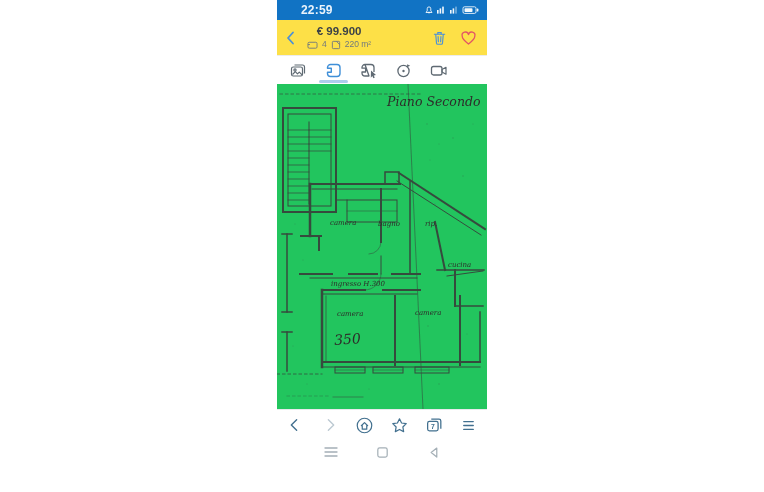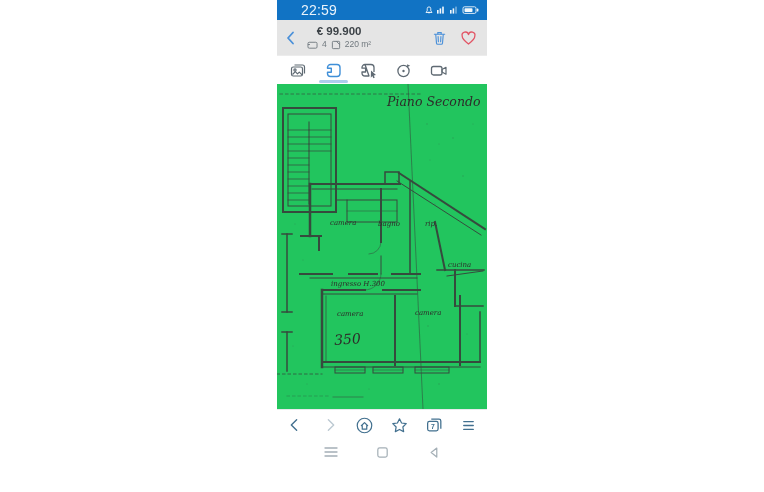--- a/index.html
+++ b/index.html
@@ -3,33 +3,33 @@
 <meta charset="utf-8">
 <style>
   * { margin:0; padding:0; box-sizing:border-box; }
   html,body { width:764px; height:492px; background:#ffffff; overflow:hidden;
               font-family:"Liberation Sans", sans-serif; }
   .screen { position:absolute; left:277px; top:0; width:210px; height:492px; background:#fff; }
 
   
   .status-bar { height:20px; background:#1173c4; display:flex; align-items:center;
                 justify-content:space-between; padding:0 6px 0 24px; }
-  .status-time { color:#eaf3fb; font-size:14px; letter-spacing:.2px; }
+  .status-time { color:#eaf3fb; font-size:12px; letter-spacing:.2px;font-weight:bold; }
 
   
   .address-bar { height:28px; background:#1173c4; position:relative;
                  display:flex; align-items:center; justify-content:center; }
   .address-bar .left-icons { position:absolute; left:8px; top:0; height:100%;
                  display:flex; align-items:center; gap:6px; }
   .address-url { color:#ffffff; font-weight:bold; font-size:11px; letter-spacing:.1px; }
   .refresh-wrap { position:absolute; right:9px; top:0; height:100%; display:flex; align-items:center; }
 
   
   .listing-header { height:36px; display:flex; align-items:center; padding:0 10px 0 8px;
-                    border-bottom:1px solid #ececec; background:#e5e5e5; }
+                    border-bottom:1px solid #ececec; background:#fde047; }
   .lh-back { margin-right:12px; display:flex; align-items:center; }
   .lh-main { display:flex; flex-direction:column; align-items:center; line-height:1.15; }
   .lh-price { font-size:11.5px; font-weight:bold; color:#3c4247; }
   .lh-features { display:flex; align-items:center; gap:4px; color:#70787e; font-size:8.5px; margin-top:1px; }
   .lh-spacer { flex:1; }
   .lh-actions { display:flex; align-items:center; gap:13px; }
 
   
   .media-tabs { height:28px; display:flex; align-items:center; width:179px; padding-left:4px; background:#fff; }
   .tab-cell { width:35px; height:100%; display:flex; align-items:center; justify-content:center; position:relative; }

